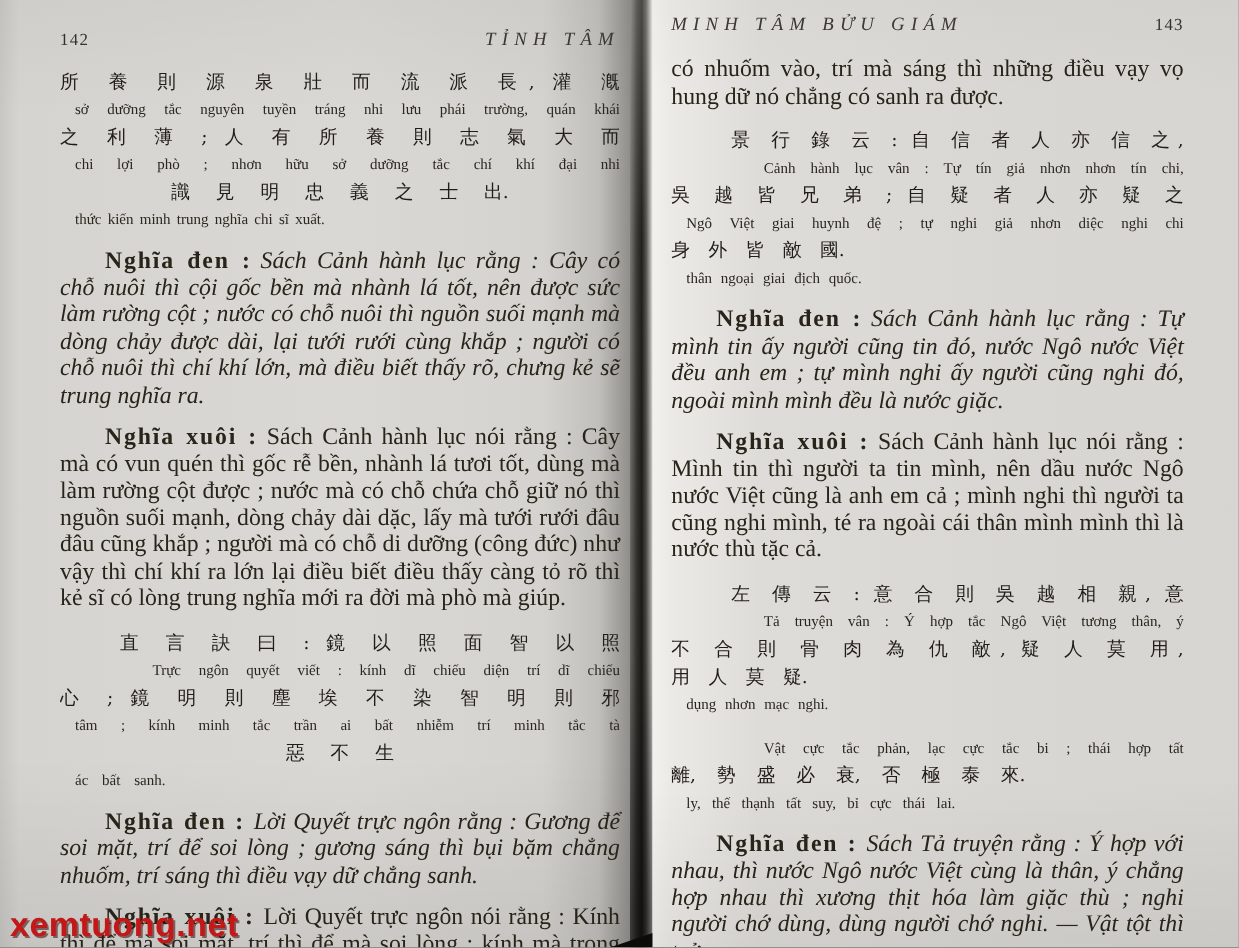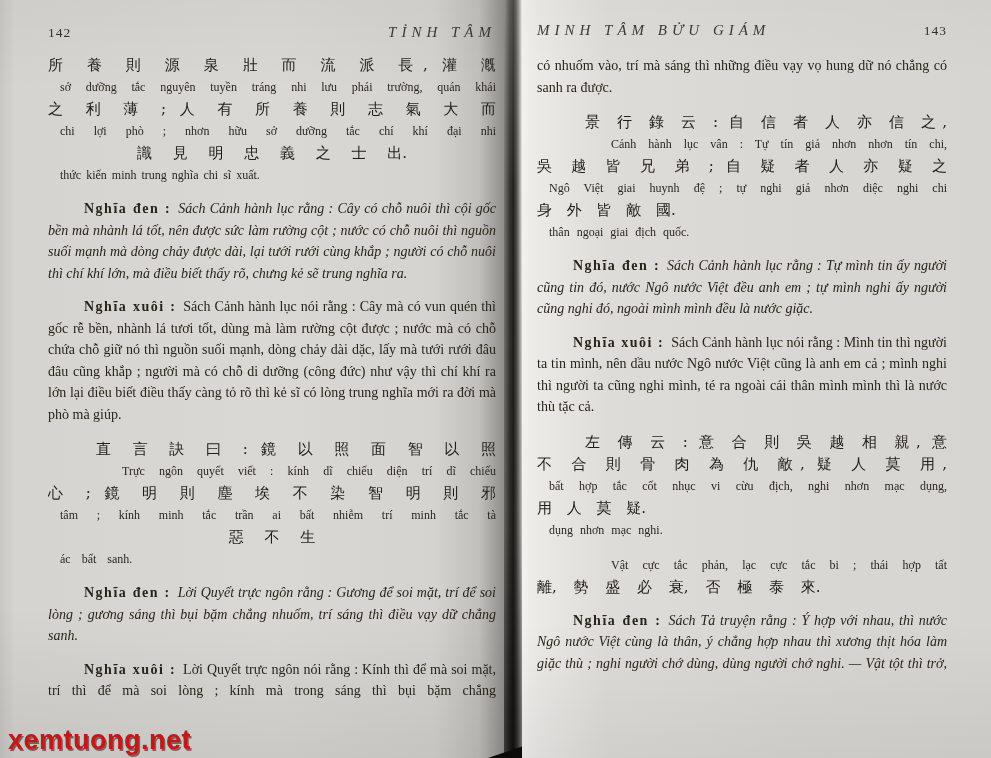--- a/index.html
+++ b/index.html
@@ -34,21 +34,21 @@
   }
   .gutter::after {
     content:""; position:absolute; bottom:0; left:-16px; width:50px; height:17px;
     background:#0c0b0a;
     clip-path:polygon(100% 0, 100% 100%, 0 100%);
   }
 
   
   .content { position:relative; box-sizing:border-box; height:100%; }
   .page.left  .content { padding:24px 8px 0 48px; }
-  .page.right .content { padding:22px 44px 0 15px; }
+  .page.right .content { padding:12px 44px 0 15px; }
 
   
   .headrow { display:flex; justify-content:space-between; align-items:baseline; }
   .pagenum { font-size:13.5px; color:#34312b; letter-spacing:1px; }
   .runhead { font-size:15px; font-style:italic; letter-spacing:5px; color:#3c3933; white-space:nowrap; }
 
   
   .quote { margin-top:13px; }
   .han-line {
     font-family:"DejaVu Serif", serif;
@@ -56,21 +56,21 @@
   }
   .viet-line { font-size:12px; line-height:22px; color:#2a271f; white-space:nowrap; overflow:hidden;margin-left:12px; }
   .jl { text-align:justify; text-align-last:justify; white-space:normal; }
   .ind-h { padding-left:48px; }
   .ind-v { padding-left:62px; }
   .ws16 { word-spacing:16px;text-align:center; } .ws12 { word-spacing:12px; } .ws10 { word-spacing:10px; }
   .ws8 { word-spacing:8px; }  .ws6 { word-spacing:6px; }  .ws4 { word-spacing:4px; } .ws2 { word-spacing:2px; }
 
   
   .para {
-    margin:12px 0 0 0; font-size:14px; line-height:21.5px; color:#282419;
+    margin:12px 0 0 0; font-size:19px; line-height:21.5px; color:#282419;
     text-align:justify; text-indent:36px;
   }
   .para.noindent { text-indent:0; }
   .para.ital .ptext { font-style:italic; }
   .para.jlast { text-align-last:justify; }
   .plabel { font-weight:bold; letter-spacing:1.5px; margin-right:7px; font-style:normal; }
 
   
   .watermark {
     position:absolute; left:8px; bottom:2px; z-index:5;
@@ -156,29 +156,30 @@
         <p class="para ital">
           <span class="plabel">Nghĩa đen :</span><span class="ptext">Sách Cảnh hành lục rằng : Tự mình tin ấy người cũng tin đó, nước Ngô nước Việt đều anh em ; tự mình nghi ấy người cũng nghi đó, ngoài mình mình đều là nước giặc.</span>
         </p>
 
         <p class="para">
           <span class="plabel">Nghĩa xuôi :</span><span class="ptext">Sách Cảnh hành lục nói rằng : Mình tin thì người ta tin mình, nên dầu nước Ngô nước Việt cũng là anh em cả ; mình nghi thì người ta cũng nghi mình, té ra ngoài cái thân mình mình thì là nước thù tặc cả.</span>
         </p>
 
         <div class="quote">
           <div class="han-line jl ind-h">左 傳 云 : 意 合 則 吳 越 相 親, 意</div>
+          <div class="viet-line jl ind-v">Tả truyện vân : Ý hợp tắc Ngô Việt tương thân, ý</div>
           <div class="han-line jl">不 合 則 骨 肉 為 仇 敵, 疑 人 莫 用,</div>
-          <div class="viet-line jl">bất hợp tắc cốt nhục vi cừu địch, nghi nhơn mạc dụng,</div>
           <div class="han-line ws10">用 人 莫 疑.</div>
           <div class="viet-line ws4">dụng nhơn mạc nghi.</div>
         </div>
 
         <div class="quote">
           <div class="viet-line jl ind-v">Vật cực tắc phản, lạc cực tắc bi ; thái hợp tất</div>
           <div class="han-line ws12">離, 勢 盛 必 衰, 否 極 泰 來.</div>
+          <div class="viet-line ws6">ly, thế thạnh tất suy, bỉ cực thái lai.</div>
         </div>
 
         <p class="para ital jlast">
           <span class="plabel">Nghĩa đen :</span><span class="ptext">Sách Tả truyện rằng : Ý hợp với nhau, thì nước Ngô nước Việt cùng là thân, ý chẳng hợp nhau thì xương thịt hóa làm giặc thù ; nghi người chớ dùng, dùng người chớ nghi. — Vật tột thì trở,</span>
         </p>
 
       </div>
     </div>
   </div>
 

